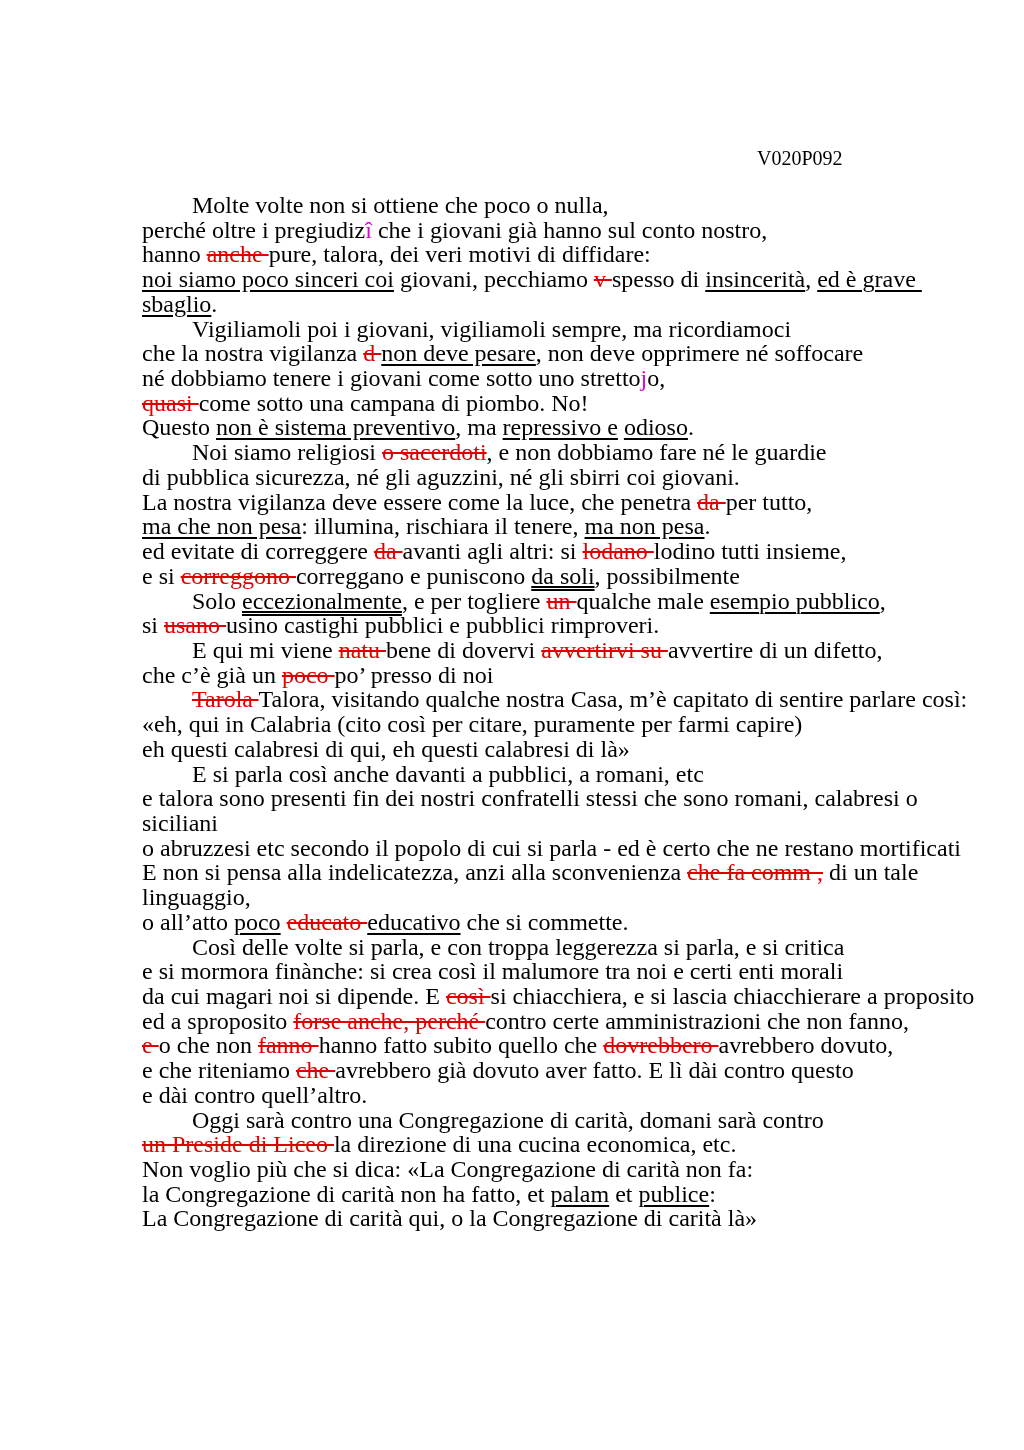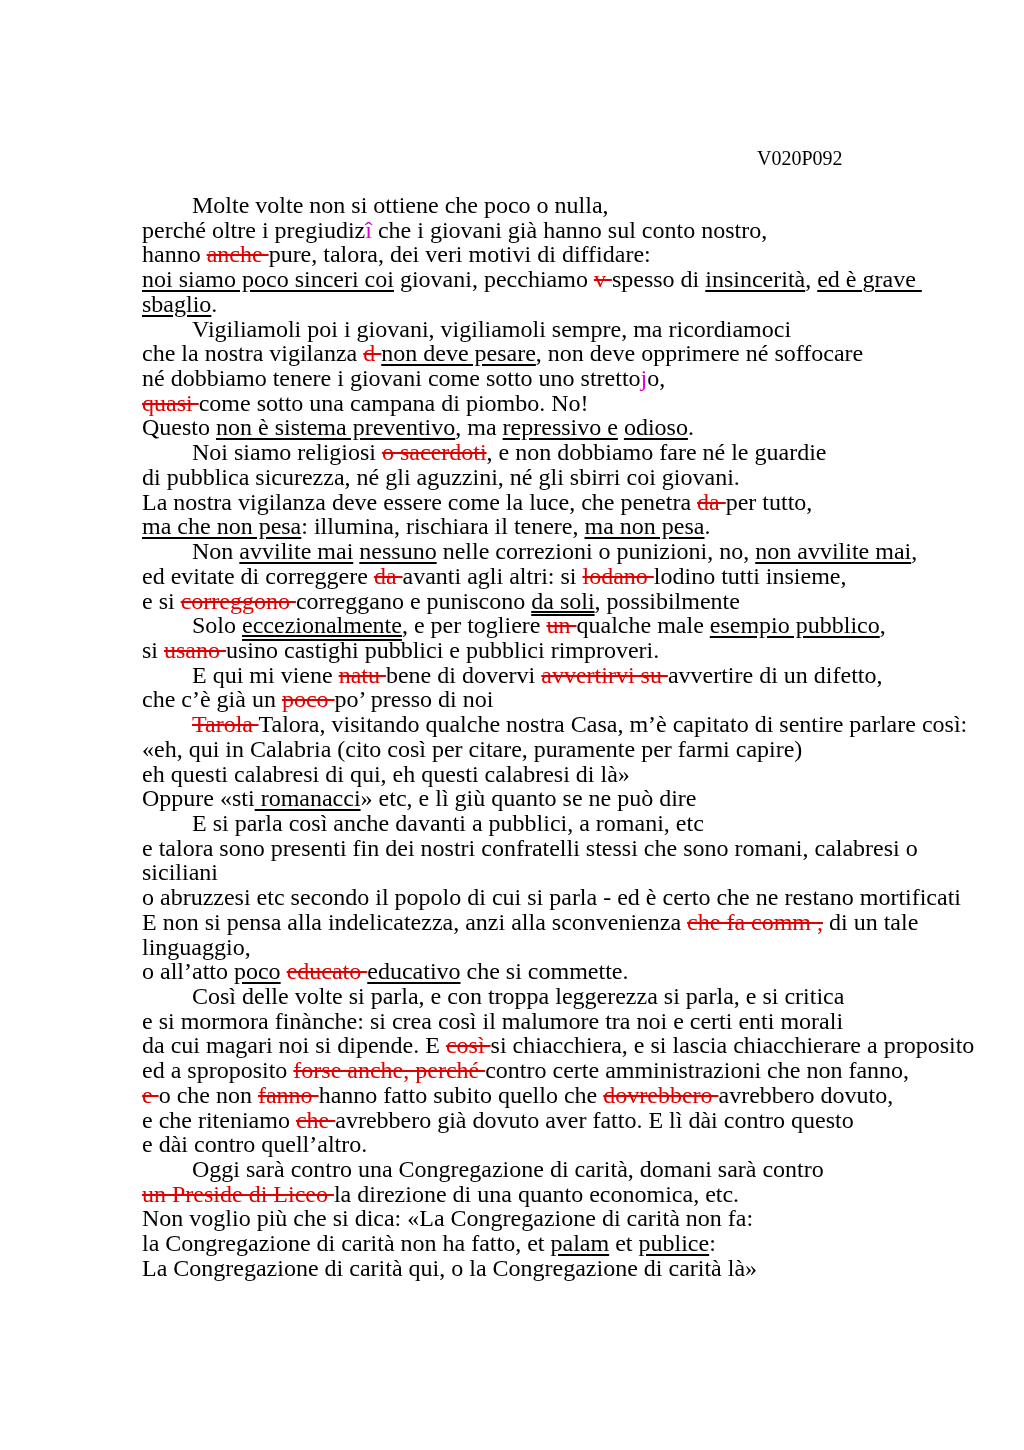--- a/index.html
+++ b/index.html
@@ -73,43 +73,41 @@
     <div class="line"><span class="seg-u">sbaglio</span><span class="seg-p">.</span></div>
     <div class="line indent"><span class="seg-p">Vigiliamoli poi i giovani, vigiliamoli sempre, ma ricordiamoci</span></div>
     <div class="line"><span class="seg-p">che la nostra vigilanza </span><span class="seg-s">d </span><span class="seg-u">non deve pesare</span><span class="seg-p">, non deve opprimere né soffocare</span></div>
     <div class="line"><span class="seg-p">né dobbiamo tenere i giovani come sotto uno stretto</span><span class="seg-m">j</span><span class="seg-p">o,</span></div>
     <div class="line"><span class="seg-s">quasi </span><span class="seg-p">come sotto una campana di piombo. No!</span></div>
     <div class="line"><span class="seg-p">Questo </span><span class="seg-u">non è sistema preventivo</span><span class="seg-p">, ma </span><span class="seg-u">repressivo e</span><span class="seg-p"> </span><span class="seg-u">odioso</span><span class="seg-p">.</span></div>
     <div class="line indent"><span class="seg-p">Noi siamo religiosi </span><span class="seg-s">o sacerdoti</span><span class="seg-p">, e non dobbiamo fare né le guardie</span></div>
     <div class="line"><span class="seg-p">di pubblica sicurezza, né gli aguzzini, né gli sbirri coi giovani.</span></div>
     <div class="line"><span class="seg-p">La nostra vigilanza deve essere come la luce, che penetra </span><span class="seg-s">da </span><span class="seg-p">per tutto,</span></div>
     <div class="line"><span class="seg-u">ma che non pesa</span><span class="seg-p">: illumina, rischiara il tenere, </span><span class="seg-u">ma non pesa</span><span class="seg-p">.</span></div>
-    <div class="line indent"><span class="seg-p">Non </span><span class="seg-u">avvilite mai</span><span class="seg-p"> </span><span class="seg-u">nessuno</span><span class="seg-p"> nelle correzioni o punizioni, no, </span><span class="seg-u">non avvilite mai</span><span class="seg-p">,</span></div>
     <div class="line"><span class="seg-p">ed evitate di correggere </span><span class="seg-s">da </span><span class="seg-p">avanti agli altri: si </span><span class="seg-s">lodano </span><span class="seg-p">lodino tutti insieme,</span></div>
     <div class="line"><span class="seg-p">e si </span><span class="seg-s">correggono </span><span class="seg-p">correggano e puniscono </span><span class="seg-uu">da soli</span><span class="seg-p">, possibilmente</span></div>
     <div class="line indent"><span class="seg-p">Solo </span><span class="seg-uu">eccezionalmente</span><span class="seg-p">, e per togliere </span><span class="seg-s">un </span><span class="seg-p">qualche male </span><span class="seg-u">esempio pubblico</span><span class="seg-p">,</span></div>
     <div class="line"><span class="seg-p">si </span><span class="seg-s">usano </span><span class="seg-p">usino castighi pubblici e pubblici rimproveri.</span></div>
     <div class="line indent"><span class="seg-p">E qui mi viene </span><span class="seg-s">natu </span><span class="seg-p">bene di dovervi </span><span class="seg-s">avvertirvi su </span><span class="seg-p">avvertire di un difetto,</span></div>
     <div class="line"><span class="seg-p">che c’è già un </span><span class="seg-s">poco </span><span class="seg-p">po’ presso di noi</span></div>
     <div class="line indent"><span class="seg-s">Tarola </span><span class="seg-p">Talora, visitando qualche nostra Casa, m’è capitato di sentire parlare così:</span></div>
     <div class="line"><span class="seg-p">«eh, qui in Calabria (cito così per citare, puramente per farmi capire)</span></div>
     <div class="line"><span class="seg-p">eh questi calabresi di qui, eh questi calabresi di là»</span></div>
-    <div class="line"><span class="seg-p">Oppure «sti</span><span class="seg-u"> romanacci</span><span class="seg-p">» etc, e lì giù quanto se ne può dire</span></div>
     <div class="line indent"><span class="seg-p">E si parla così anche davanti a pubblici, a romani, etc</span></div>
     <div class="line"><span class="seg-p">e talora sono presenti fin dei nostri confratelli stessi che sono romani, calabresi o</span></div>
     <div class="line"><span class="seg-p">siciliani</span></div>
     <div class="line"><span class="seg-p">o abruzzesi etc secondo il popolo di cui si parla - ed è certo che ne restano mortificati</span></div>
     <div class="line"><span class="seg-p">E non si pensa alla indelicatezza, anzi alla sconvenienza </span><span class="seg-s">che fa comm ,</span><span class="seg-p"> di un tale</span></div>
     <div class="line"><span class="seg-p">linguaggio,</span></div>
     <div class="line"><span class="seg-p">o all’atto </span><span class="seg-u">poco</span><span class="seg-p"> </span><span class="seg-s">educato </span><span class="seg-u">educativo</span><span class="seg-p"> che si commette.</span></div>
     <div class="line indent"><span class="seg-p">Così delle volte si parla, e con troppa leggerezza si parla, e si critica</span></div>
     <div class="line"><span class="seg-p">e si mormora finànche: si crea così il malumore tra noi e certi enti morali</span></div>
     <div class="line"><span class="seg-p">da cui magari noi si dipende. E </span><span class="seg-s">così </span><span class="seg-p">si chiacchiera, e si lascia chiacchierare a proposito</span></div>
     <div class="line"><span class="seg-p">ed a sproposito </span><span class="seg-s">forse anche, perché </span><span class="seg-p">contro certe amministrazioni che non fanno,</span></div>
     <div class="line"><span class="seg-s">e </span><span class="seg-p">o che non </span><span class="seg-s">fanno </span><span class="seg-p">hanno fatto subito quello che </span><span class="seg-s">dovrebbero </span><span class="seg-p">avrebbero dovuto,</span></div>
     <div class="line"><span class="seg-p">e che riteniamo </span><span class="seg-s">che </span><span class="seg-p">avrebbero già dovuto aver fatto. E lì dài contro questo</span></div>
     <div class="line"><span class="seg-p">e dài contro quell’altro.</span></div>
     <div class="line indent"><span class="seg-p">Oggi sarà contro una Congregazione di carità, domani sarà contro</span></div>
-    <div class="line"><span class="seg-s">un Preside di Liceo </span><span class="seg-p">la direzione di una quanto economica, etc.</span></div>
+    <div class="line"><span class="seg-s">un Preside di Liceo </span><span class="seg-p">la direzione di una cucina economica, etc.</span></div>
     <div class="line"><span class="seg-p">Non voglio più che si dica: «La Congregazione di carità non fa:</span></div>
     <div class="line"><span class="seg-p">la Congregazione di carità non ha fatto, et </span><span class="seg-u">palam</span><span class="seg-p"> et </span><span class="seg-u">publice</span><span class="seg-p">:</span></div>
     <div class="line"><span class="seg-p">La Congregazione di carità qui, o la Congregazione di carità là»</span></div>
   </div>
 
 </body></html>

